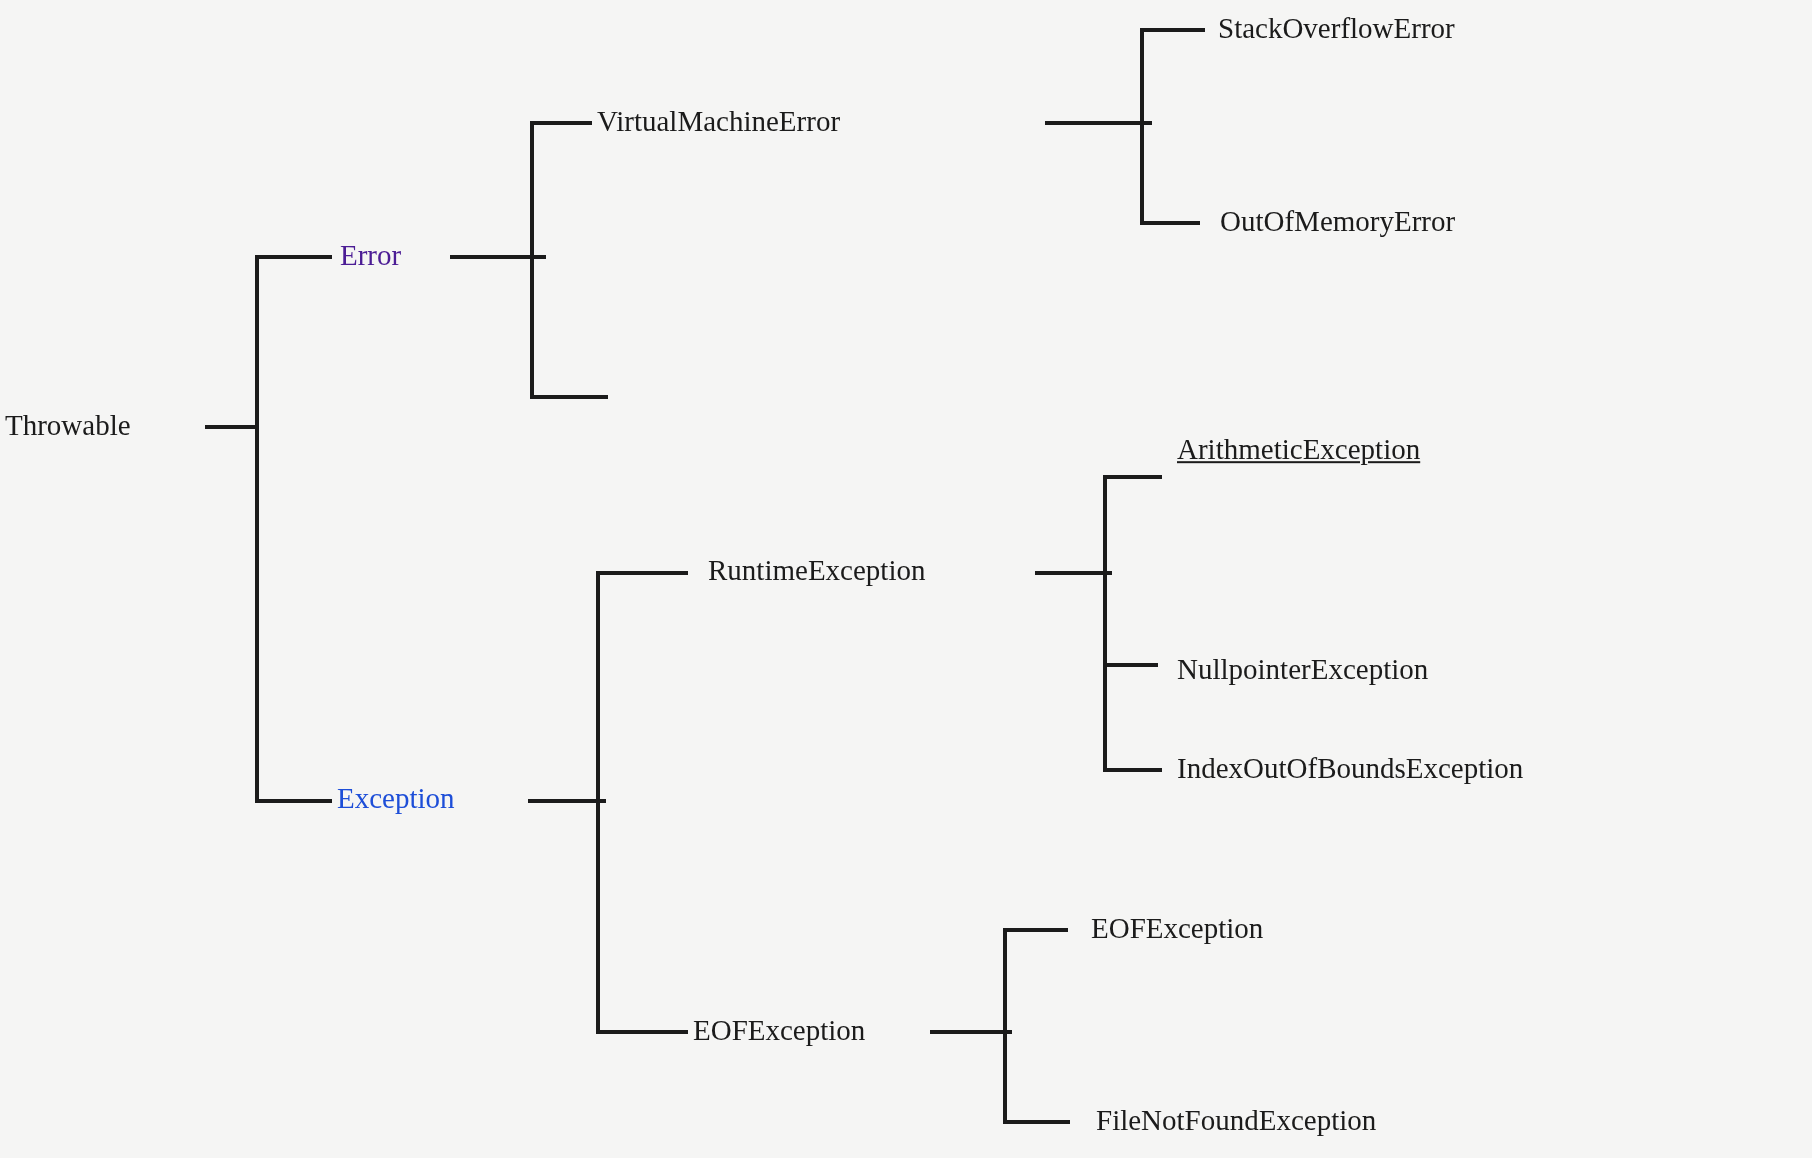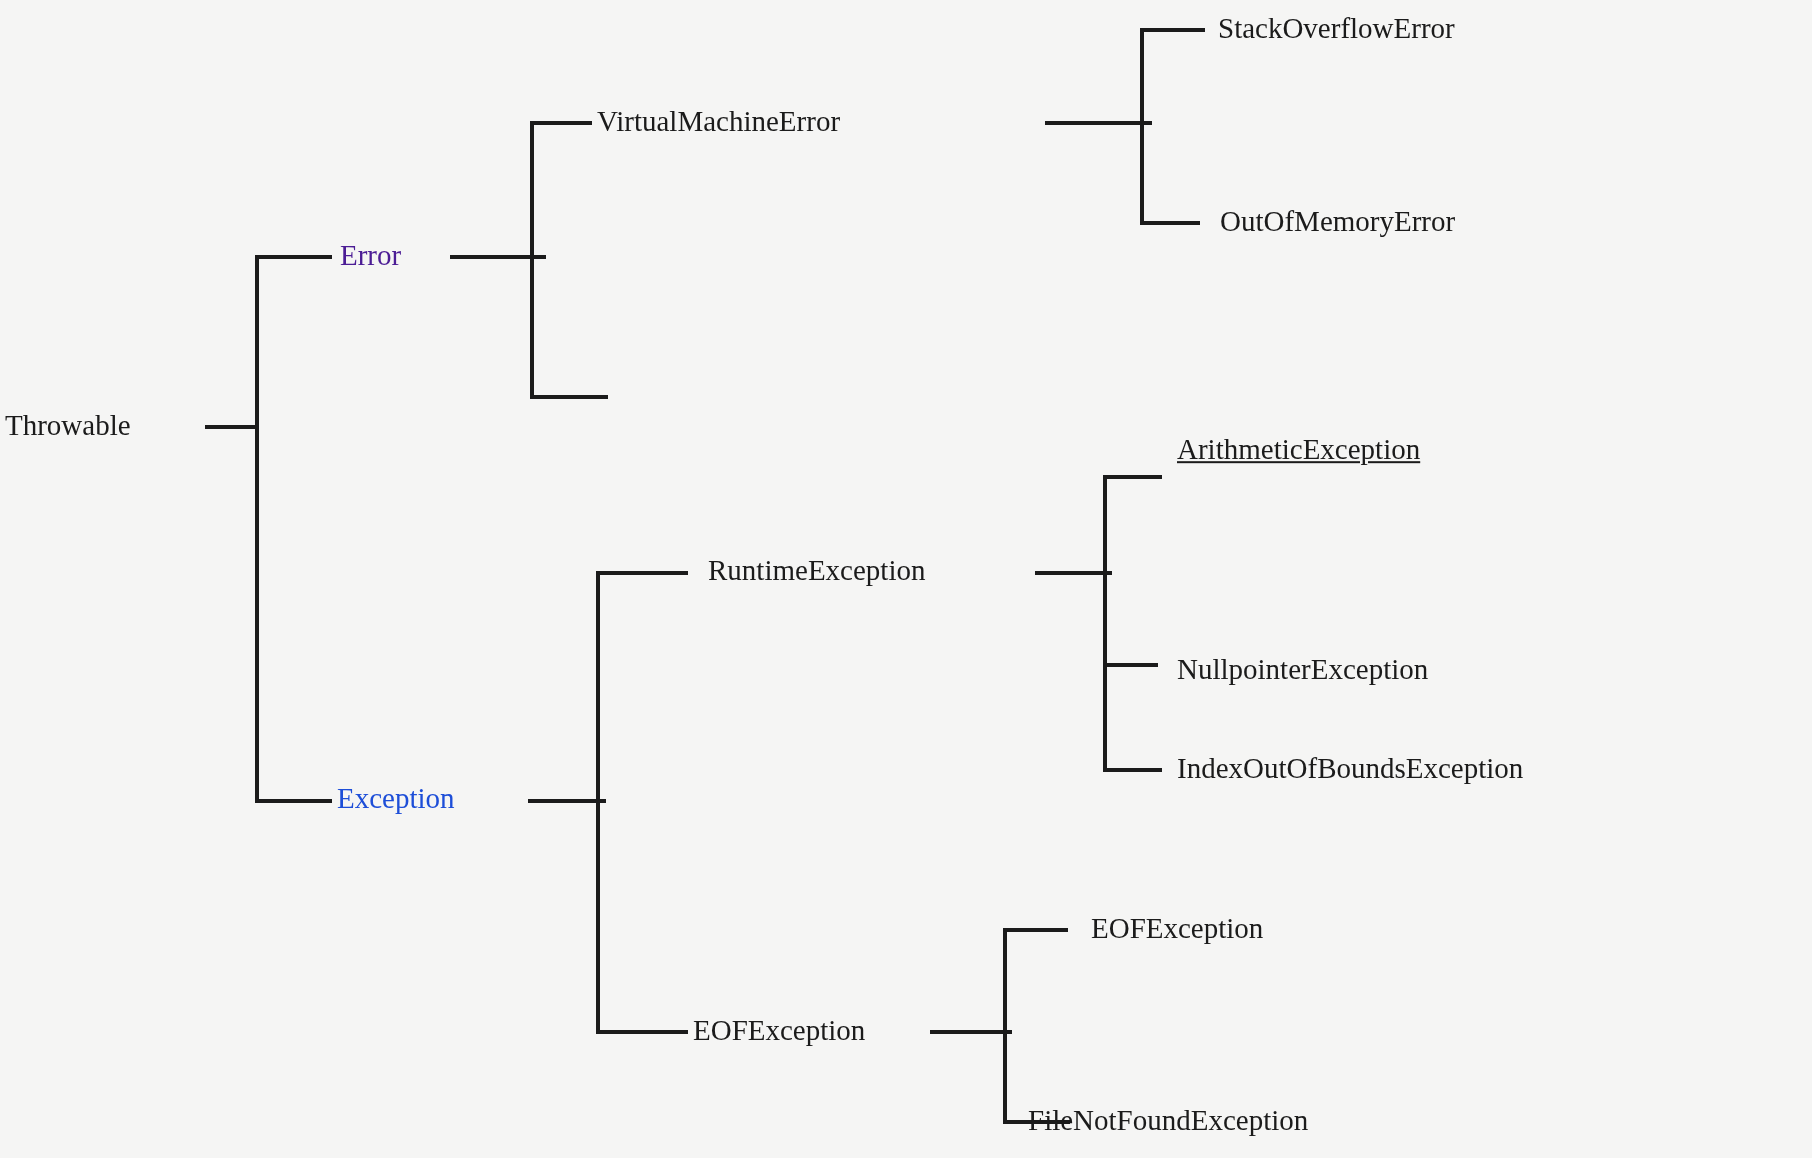--- a/index.html
+++ b/index.html
@@ -74,14 +74,14 @@
     <div class="node-label" style="left: 597px; top: 123px; color: rgb(27, 27, 27);">VirtualMachineError</div>
     <div class="node-label" style="left: 1218px; top: 30px; color: rgb(27, 27, 27);">StackOverflowError</div>
     <div class="node-label" style="left: 1220px; top: 223px; color: rgb(27, 27, 27);">OutOfMemoryError</div>
     <div class="node-label" style="left: 337px; top: 800px; color: #1d4ed8;">Exception</div>
     <div class="node-label" style="left: 708px; top: 572px; color: rgb(27, 27, 27);">RuntimeException</div>
     <div class="node-label" style="left: 1177px; top: 451px; color: rgb(27, 27, 27); text-decoration: underline;">ArithmeticException</div>
     <div class="node-label" style="left: 1177px; top: 671px; color: rgb(27, 27, 27);">NullpointerException</div>
     <div class="node-label" style="left: 1177px; top: 770px; color: rgb(27, 27, 27);">IndexOutOfBoundsException</div>
     <div class="node-label" style="left: 693px; top: 1032px; color: rgb(27, 27, 27);">EOFException</div>
     <div class="node-label" style="left: 1091px; top: 930px; color: rgb(27, 27, 27);">EOFException</div>
-    <div class="node-label" style="left: 1028px; top: 1122px; color: rgb(27, 27, 27);">FileNotFoundException</div>
+    <div class="node-label" style="left: 1096px; top: 1122px; color: rgb(27, 27, 27);">FileNotFoundException</div>
   </div>
 
 </body></html>

